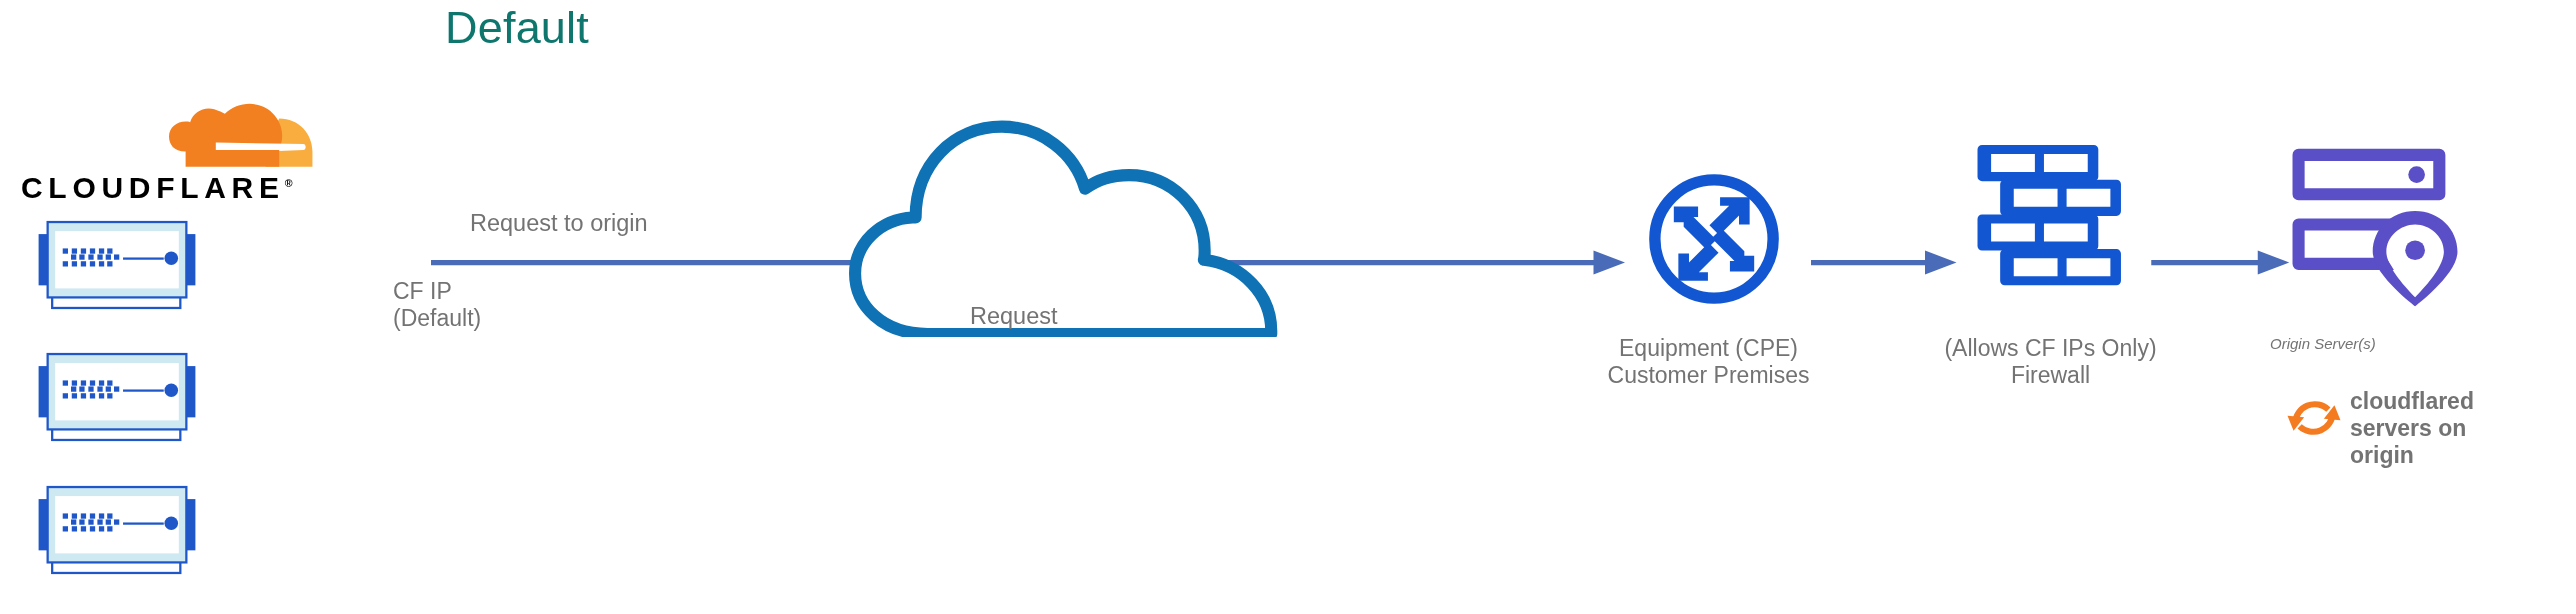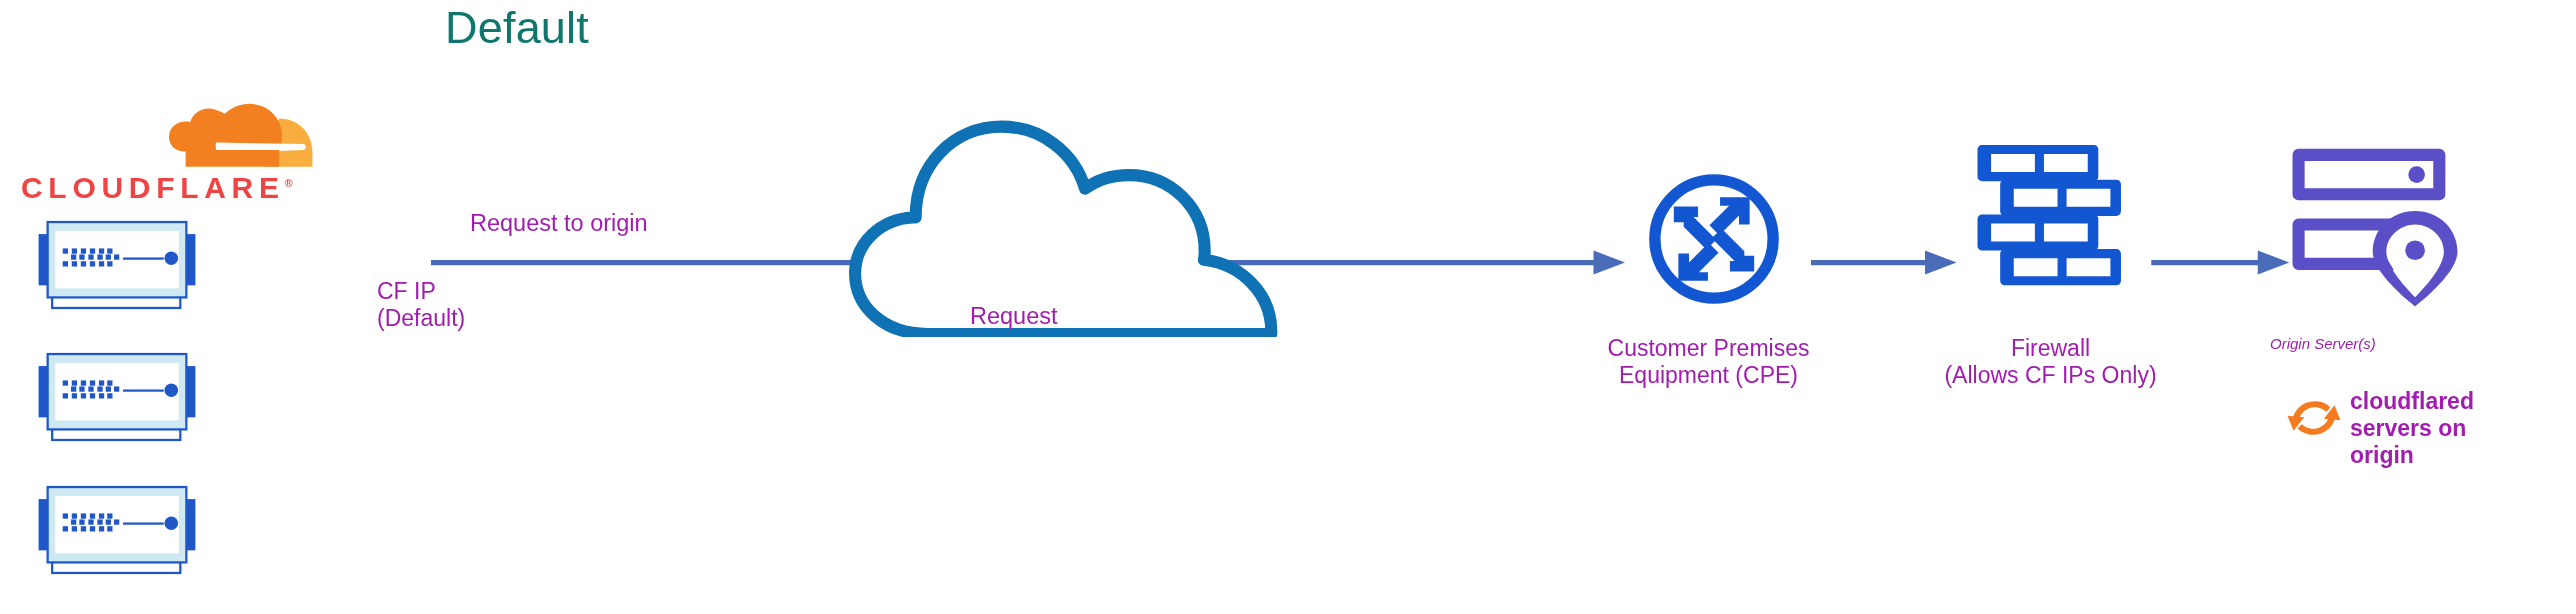--- a/index.html
+++ b/index.html
@@ -32,48 +32,48 @@
     line-height: 1.15;
   }
 
   
   #cf-logo-block { left: 21px; top: 97px; width: 318px; height: 106px; }
   #cf-logo-mark { left: 148px; top: 0px; width: 151px; height: 73px; }
   #cf-wordmark {
     left: 0px; top: 76px;
     font-size: 30px;
     font-weight: 700;
-    color: #ef4444;
+    color: #000000;
     letter-spacing: 5.7px;
     white-space: nowrap;
     line-height: 1;
   }
   #cf-wordmark sup {
     font-size: 10.6px;
     letter-spacing: 0;
     vertical-align: super;
   }
 
   
   .server-unit { width: 176px; height: 98px; }
   .server-unit svg { display: block; }
 
   
   .dlabel {
-    color: #a21caf;
+    color: #737373;
     font-size: 23px;
     line-height: 1.18;
     white-space: pre;
   }
   #label-request-to-origin {
     left: 470px; top: 210px;
     font-size: 23.5px;
   }
   #label-cf-ip {
-    left: 377px; top: 278px;
+    left: 393px; top: 278px;
     font-size: 23.5px;
   }
   #label-internet {
     left: 970px; top: 303px;
     font-size: 23.5px;
   }
   #label-cpe {
     left: 1552px; top: 335px;
     font-size: 23.5px;
     text-align: center;
@@ -280,22 +280,22 @@
 
         <path d="M138 36 L138 72 L124 72 L124 60 L98 86 L85 73 L111 47 L99 47 L99 36 Z"></path>
 
         <path d="M44 146 L44 110 L58 110 L58 122 L84 96 L97 109 L71 135 L83 135 L83 146 Z"></path>
 
         <path d="M138 142 L120 142 L120 128 L126 128 L96 98 L109 85 L139 115 L139 121 L152 121 L152 142 Z" transform="translate(-8,-8)"></path>
       </g>
     </svg>
   </div>
   <div class="abs" id="label-cpe">
+    <div class="dlabel" style="text-align:center;">Equipment (CPE)</div>
     <div class="dlabel" style="text-align:center;">Customer Premises</div>
-    <div class="dlabel" style="text-align:center;">Equipment (CPE)</div>
   </div>
 
   <div class="abs connector" style="left:1809px; top:246px; width:151px; height:33px;">
     <svg width="151" height="33" viewBox="0 0 200 44">
       <line x1="2" y1="22" x2="162" y2="22" stroke="#4a6cb8" stroke-width="7"></line>
       <polygon points="154,6 196,22 154,38" fill="#4a6cb8"></polygon>
     </svg>
   </div>
 
   <div class="abs" id="node-firewall">
@@ -310,22 +310,22 @@
 
         <path d="M8 98 h148 a6 6 0 0 1 6 6 v36 a6 6 0 0 1 -6 6 h-148 a6 6 0 0 1 -6 -6 v-36 a6 6 0 0 1 6 -6 z
                  M20 110 v24 h58 v-24 z M90 110 v24 h58 v-24 z" fill-rule="evenodd"></path>
 
         <path d="M38 144 h148 a6 6 0 0 1 6 6 v36 a6 6 0 0 1 -6 6 h-148 a6 6 0 0 1 -6 -6 v-36 a6 6 0 0 1 6 -6 z
                  M50 156 v24 h58 v-24 z M120 156 v24 h58 v-24 z" fill-rule="evenodd"></path>
       </g>
     </svg>
   </div>
   <div class="abs" id="label-firewall">
+    <div class="dlabel" style="text-align:center;">(Allows CF IPs Only)</div>
     <div class="dlabel" style="text-align:center;">Firewall</div>
-    <div class="dlabel" style="text-align:center;">(Allows CF IPs Only)</div>
   </div>
 
   <div class="abs connector" style="left:2149px; top:246px; width:144px; height:33px;">
     <svg width="144" height="33" viewBox="0 0 190 44">
       <line x1="2" y1="22" x2="152" y2="22" stroke="#4a6cb8" stroke-width="7"></line>
       <polygon points="144,6 186,22 144,38" fill="#4a6cb8"></polygon>
     </svg>
   </div>
 
   <div class="abs" id="node-origin">

